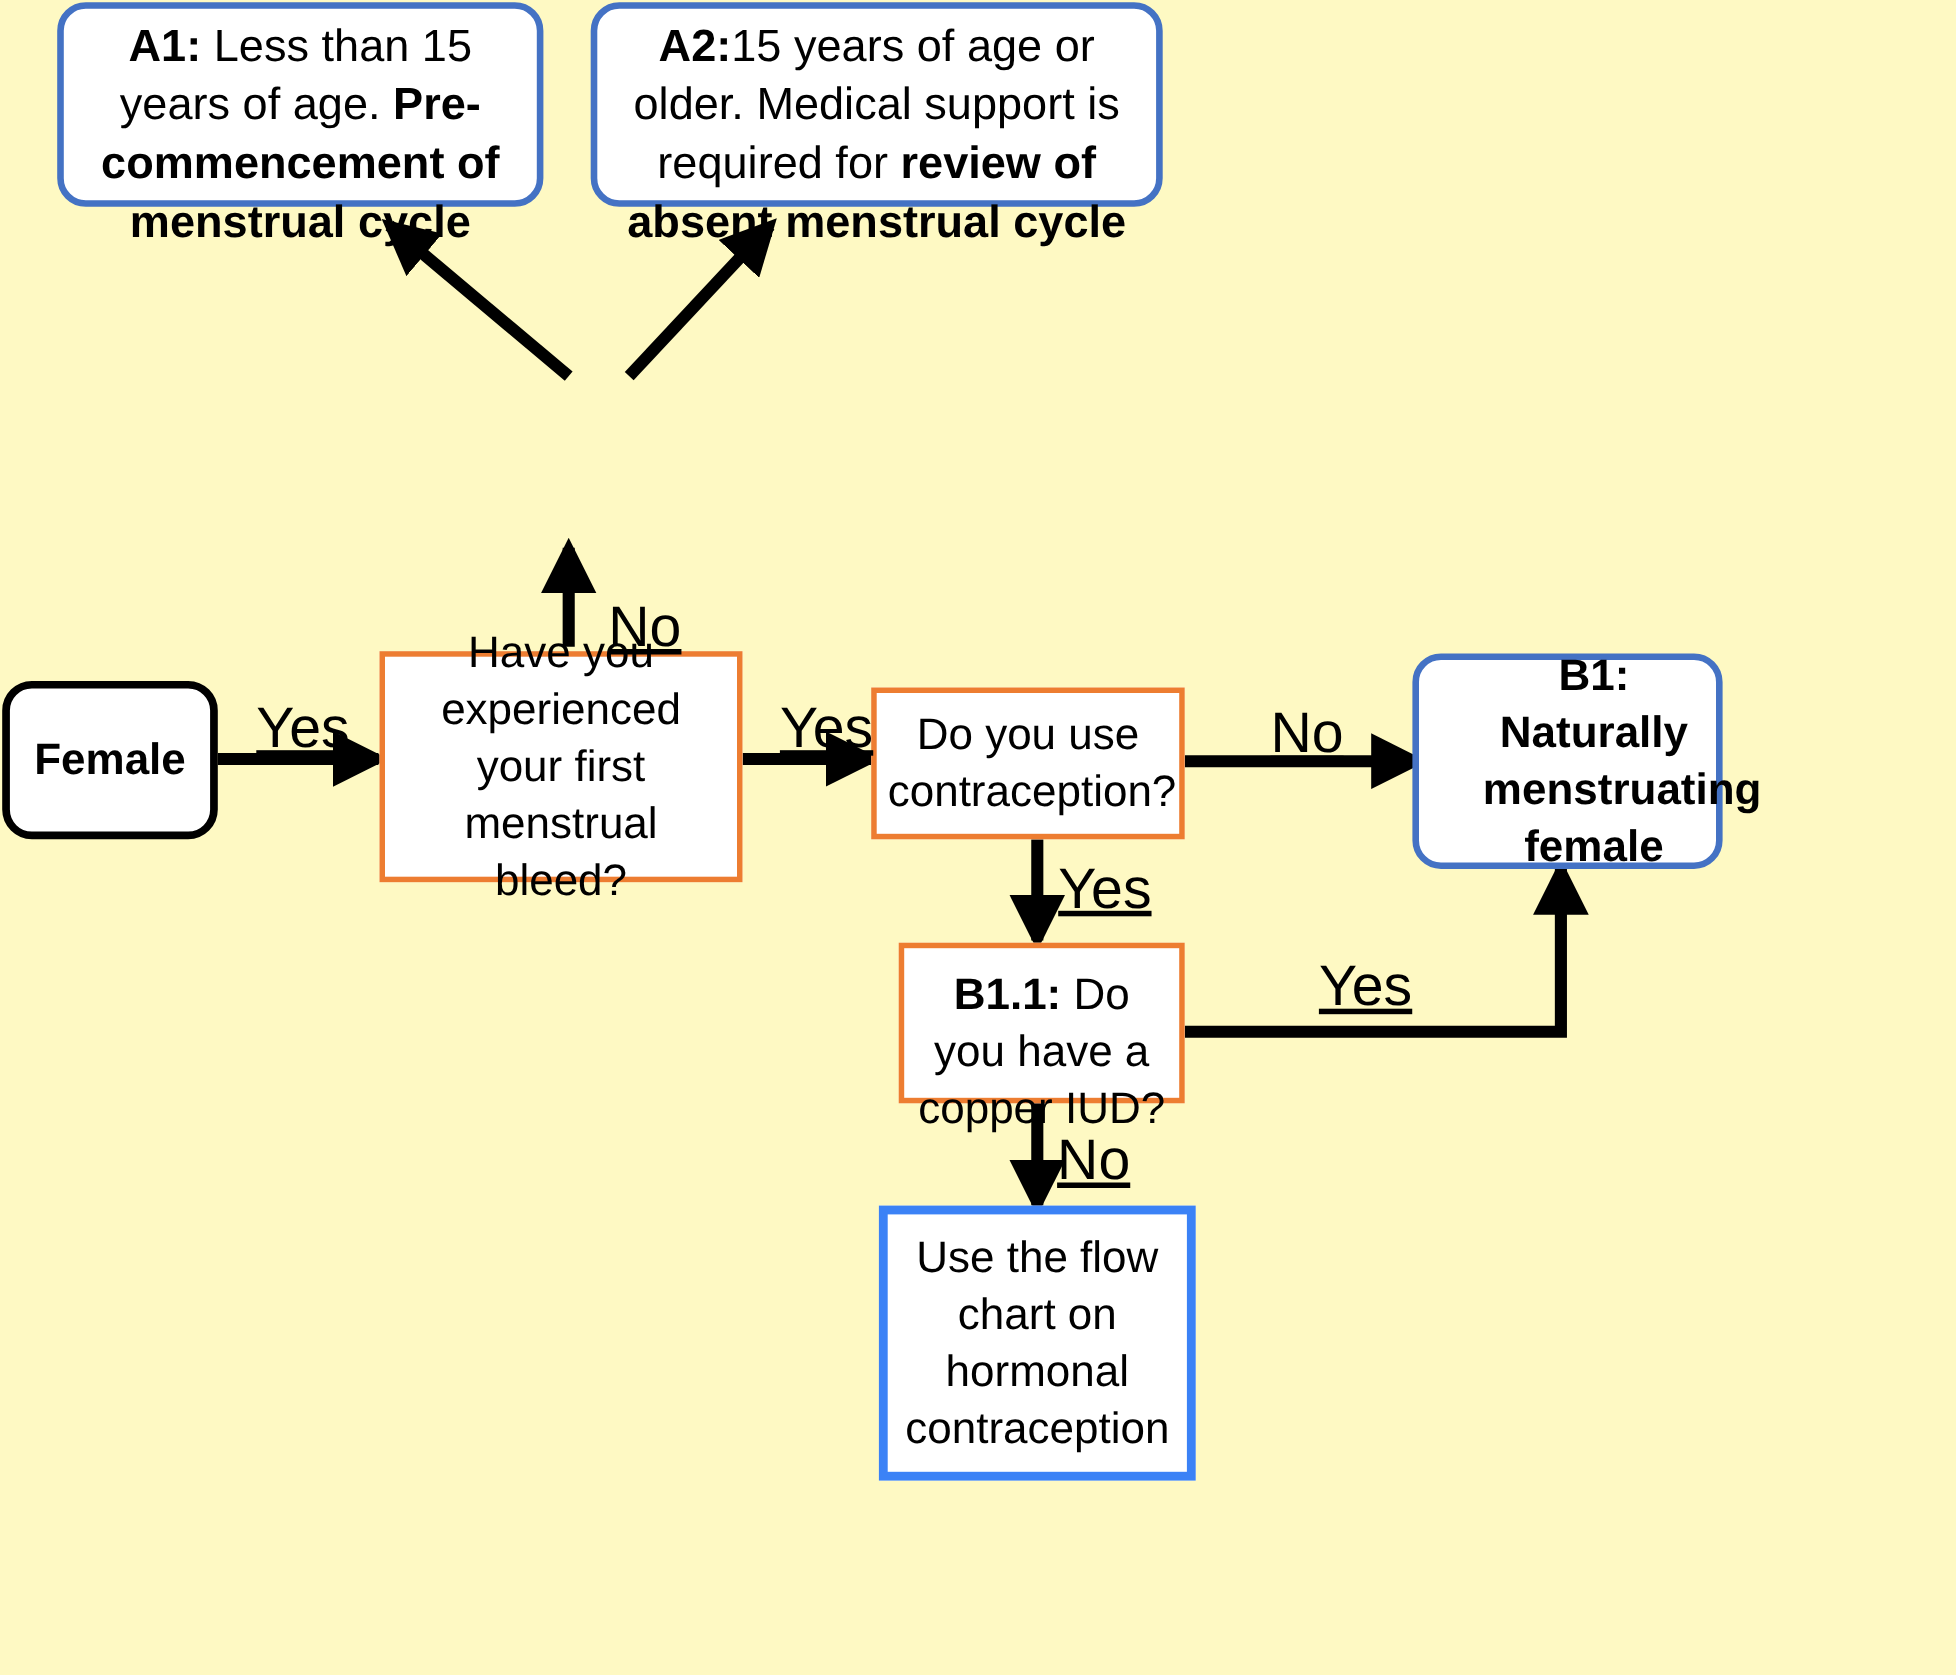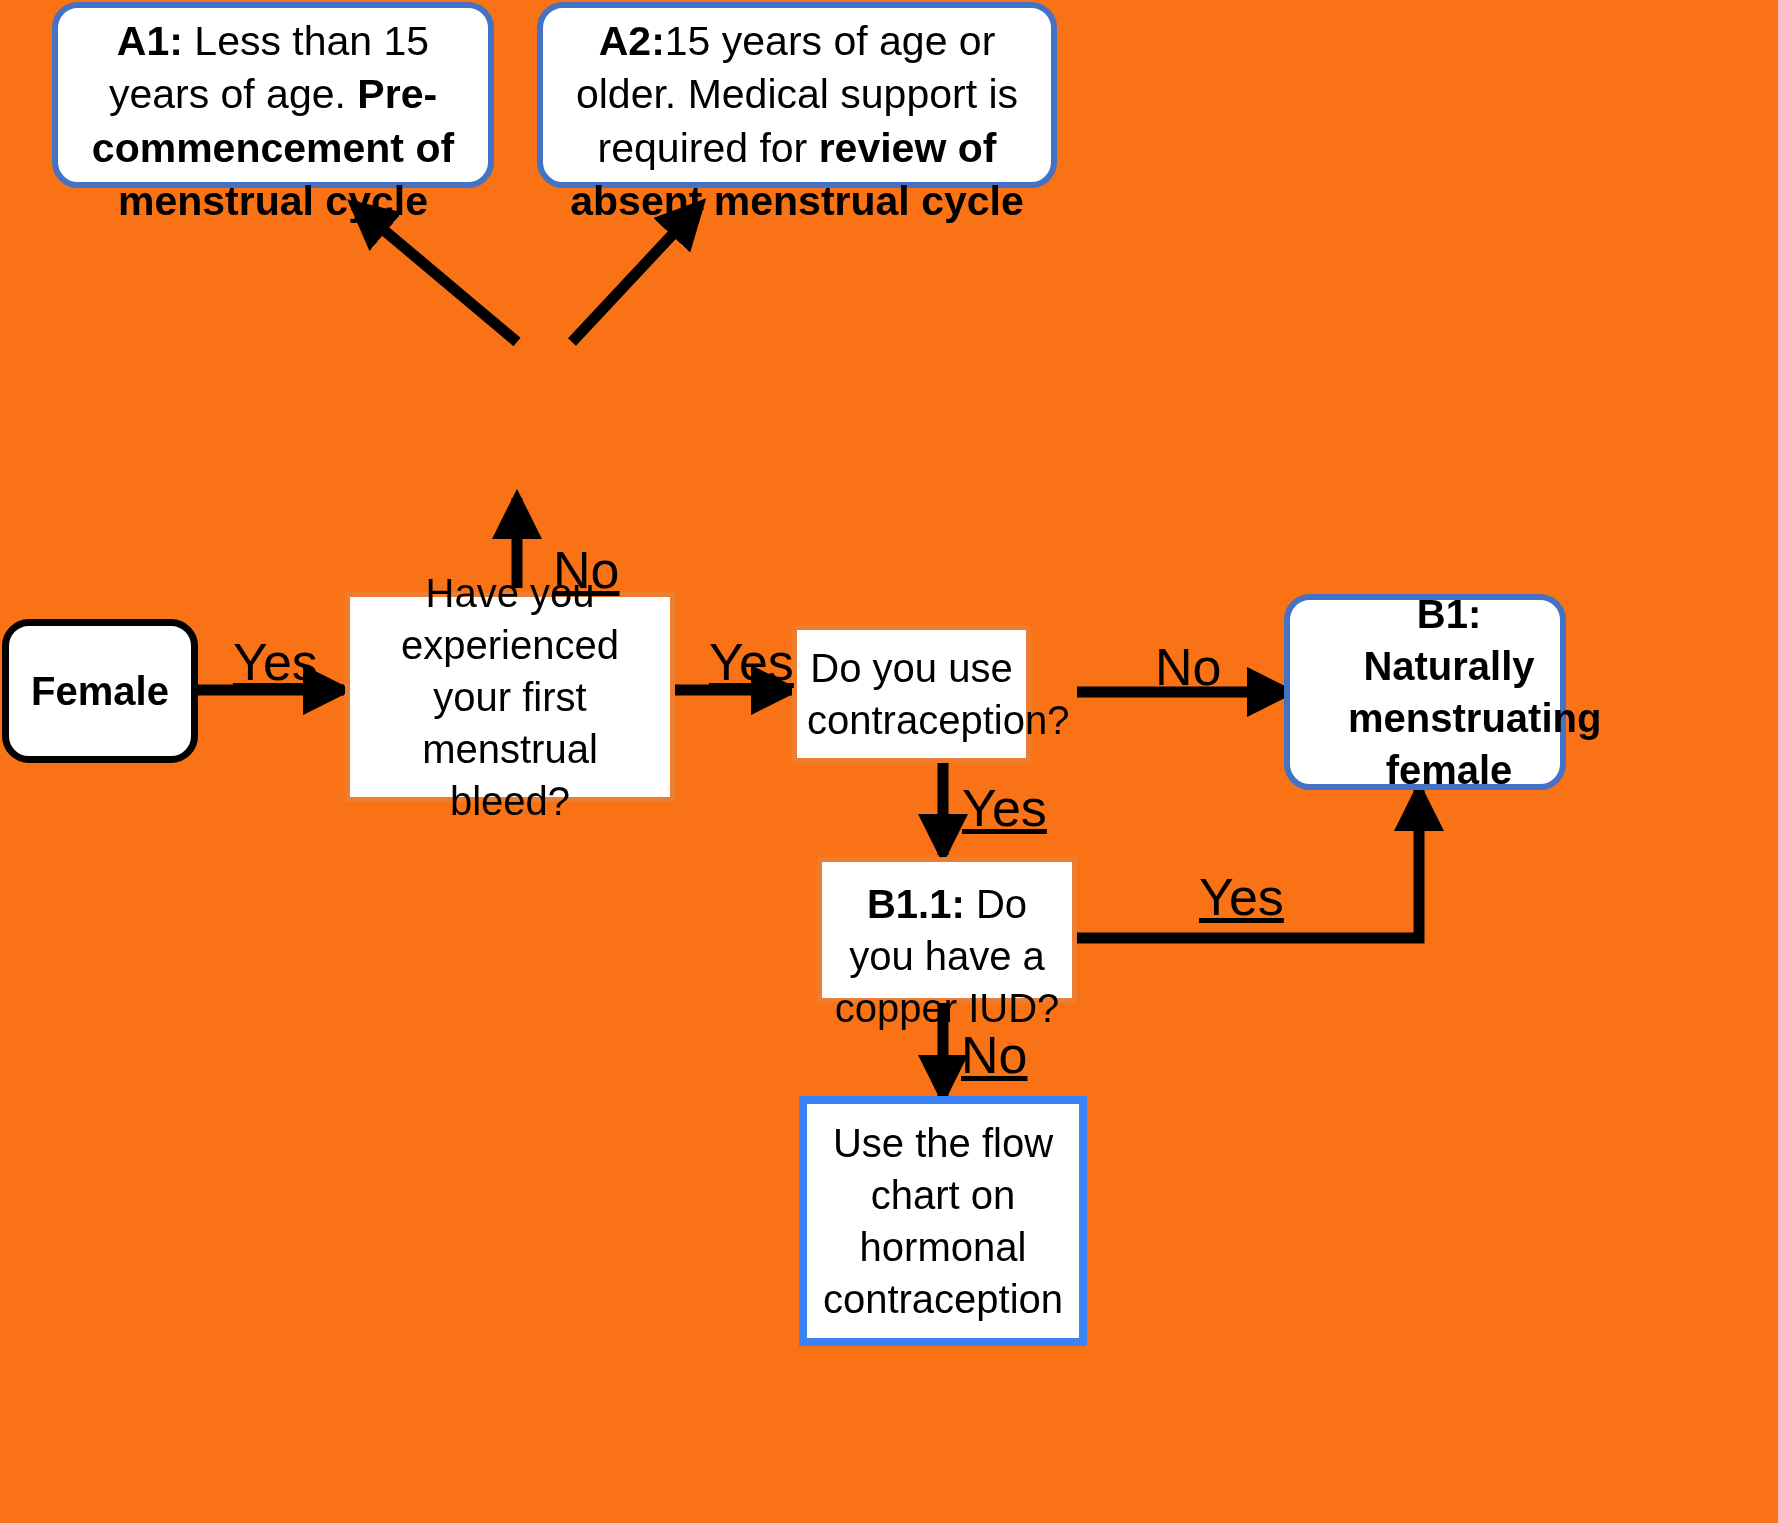--- a/index.html
+++ b/index.html
@@ -7,21 +7,21 @@
     padding: 0;
     background: #ffffff;
   }
   body {
     font-family: "Liberation Sans", sans-serif;
   }
   #stage {
     position: relative;
     width: 1778px;
     height: 1523px;
-    background: #f97316;
+    background: #fef9c3;
     overflow: hidden;
   }
   svg#wires {
     position: absolute;
     left: 0;
     top: 0;
     width: 1778px;
     height: 1523px;
     pointer-events: none;
   }
@@ -125,21 +125,21 @@
 
 
   <div class="node rounded black t40 bold" style="left:2px; top:619px; width:196px; height:144px;border-radius:27px;">
     <span class="txt">Female</span>
   </div>
 
   <div class="node orange t40" style="left:345px; top:592px; width:330px; height:210px;">
     <span class="txt">Have you experienced your first menstrual bleed?</span>
   </div>
 
-  <div class="node orange t40" style="left:792px; top:625px; width:239px; height:138px;">
+  <div class="node orange t40" style="left:792px; top:625px; width:285px; height:138px;">
     <span class="txt">Do you use contraception?</span>
   </div>
 
   <div class="node rounded blue t40 bold" style="left:1284px; top:594px; width:282px; height:196px;padding-left:48px;">
     <span class="txt">B1: Naturally menstruating female</span>
   </div>
 
   <div class="node orange t40" style="left:817px; top:857px; width:260px; height:146px;">
     <span class="txt">
       <b>B1.1:</b><span> Do you have a copper IUD?</span>

